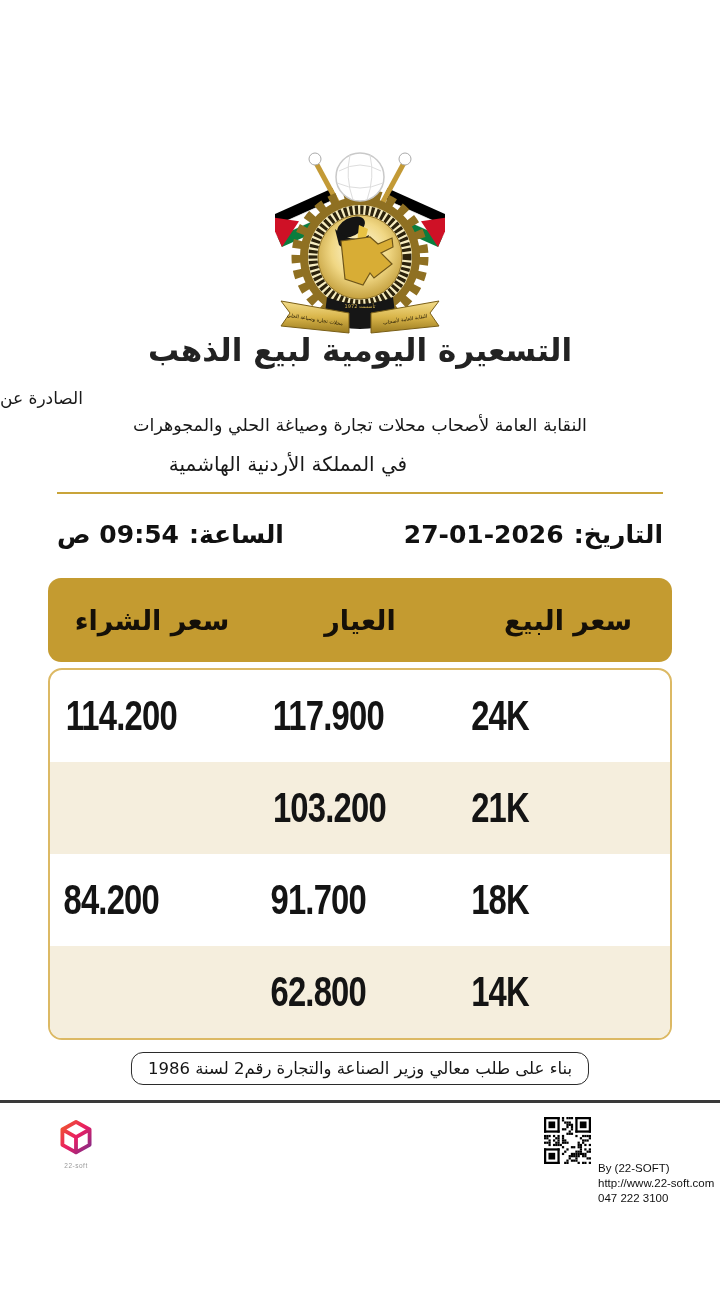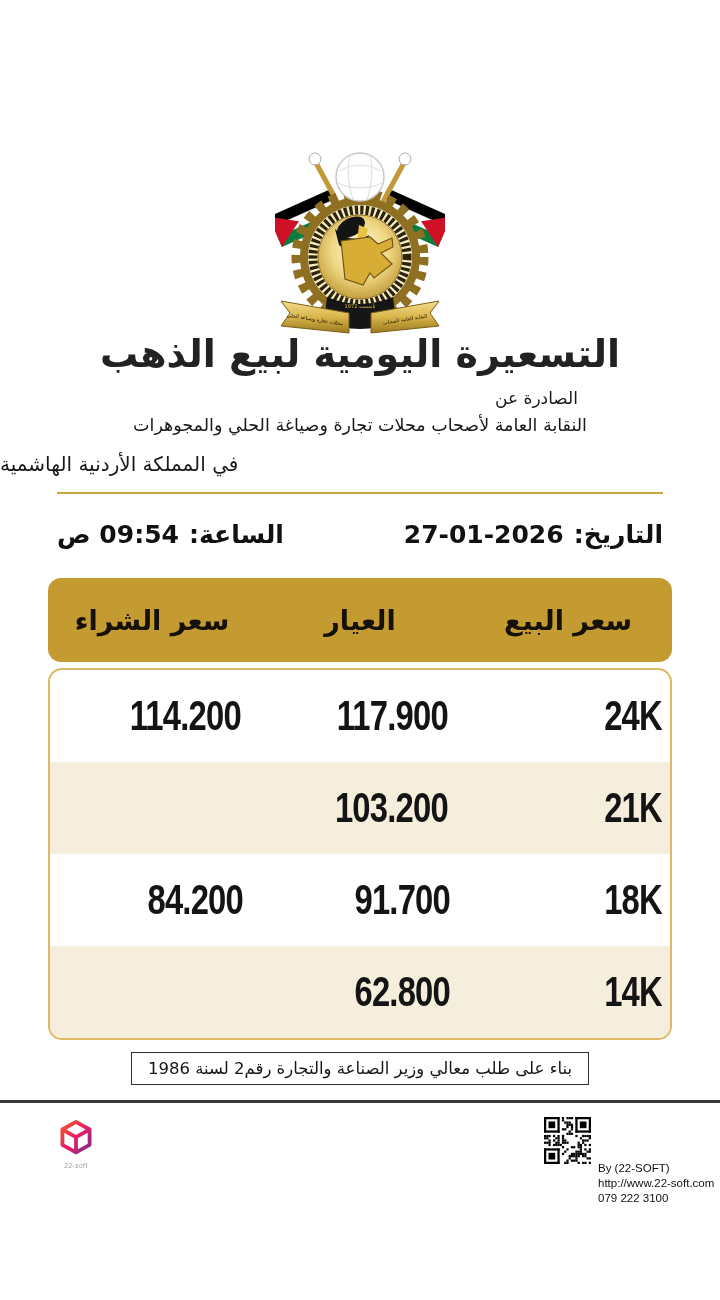--- a/index.html
+++ b/index.html
@@ -9,25 +9,25 @@
     font-family:"DejaVu Sans", sans-serif; color:#1c1c1c;
   }
   .abs { position:absolute; }
 
   
   .emblem { left:275px; top:145px; width:170px; height:195px; }
 
   
   .title {
     left:0; top:332px; width:720px; text-align:center;
-    font-size:38px; font-weight:600; color:#222222; letter-spacing:-0.5px;
-  }
-  .issued1 { left:0; top:388px; width:578px; text-align:right; font-size:17px; color:#191919; }
+    font-size:31px; font-weight:600; color:#222222; letter-spacing:-0.5px;
+  }
+  .issued1 { left:0; top:388px; width:578px; text-align:left; font-size:17px; color:#191919; }
   .issued2 { left:0; top:415px; width:720px; text-align:center; font-size:17.5px; color:#191919; }
-  .issued3 { left:0; top:452px; width:576px; text-align:left; font-size:20px; font-weight:500; color:#191919; }
+  .issued3 { left:0; top:452px; width:576px; text-align:center; font-size:20px; font-weight:500; color:#191919; }
 
   .gold-rule { left:57px; top:492px; width:606px; height:2px; background:#c9a43a; }
 
   
   .datetime-row {
     left:57px; top:512px; width:606px; height:44px;
     display:flex; justify-content:space-between; align-items:center;
     direction:rtl; font-weight:700; font-size:25px; color:#111111;
   }
   .dt-pair { display:flex; direction:rtl; gap:10px; white-space:nowrap; }
@@ -43,30 +43,30 @@
   .price-body {
     left:48px; top:668px; width:624px; height:372px;
     background:#ffffff; border:2px solid #dcb964; border-radius:14px;
     overflow:hidden; display:grid; grid-template-rows:repeat(4,1fr);
   }
   .price-row {
     display:grid; grid-template-columns:1fr 1fr 1fr; direction:rtl;
     align-items:center; text-align:center;
   }
   .price-row:nth-child(even) { background:#f5eedd; }
-  .cell { display:flex; align-items:center; justify-content:flex-start; }
+  .cell { display:flex; align-items:center; justify-content:flex-end; }
   .num {
     font-family:"Liberation Sans", sans-serif; font-weight:700; font-size:42px;
     letter-spacing:-1px; color:#141414; display:inline-block; transform:scaleX(0.78);
   }
 
   
   .note-box {
     top:1052px; left:50%; transform:translateX(-50%);
-    border:1.5px solid #2b2b2b; border-radius:0; padding:6px 16px;
+    border:1.5px solid #2b2b2b; border-radius:12px; padding:6px 16px;
     font-size:16.5px; font-weight:500; color:#151515; direction:rtl; white-space:nowrap;
   }
 
   .footer-rule { left:0; top:1100px; width:720px; height:3px; background:#3a3a3a; }
 
   
   .vendor-logo { left:58px; top:1118px; width:36px; text-align:center; }
   .vendor-caption { font-size:6.5px; color:#9a9a9a; font-family:"Liberation Sans", sans-serif; letter-spacing:0.5px; }
   .qr { left:544px; top:1117px; width:47px; height:47px; }
   .credits {
@@ -348,14 +348,14 @@
     <rect x="24" y="48" width="2.4" height="2.4" fill="#000"></rect>
     <rect x="36" y="48" width="2.4" height="2.4" fill="#000"></rect>
     <rect x="40.8" y="48" width="2.4" height="2.4" fill="#000"></rect>
     <rect x="43.199999999999996" y="48" width="2.4" height="2.4" fill="#000"></rect>
     <rect x="48" y="48" width="2.4" height="2.4" fill="#000"></rect>
   </svg>
 
 <div class="abs credits">
   <div>By (22-SOFT)</div>
   <div>http://www.22-soft.com</div>
-  <div>079 222 3100</div>
+  <div>047 222 3100</div>
 </div>
 
 </body></html>

